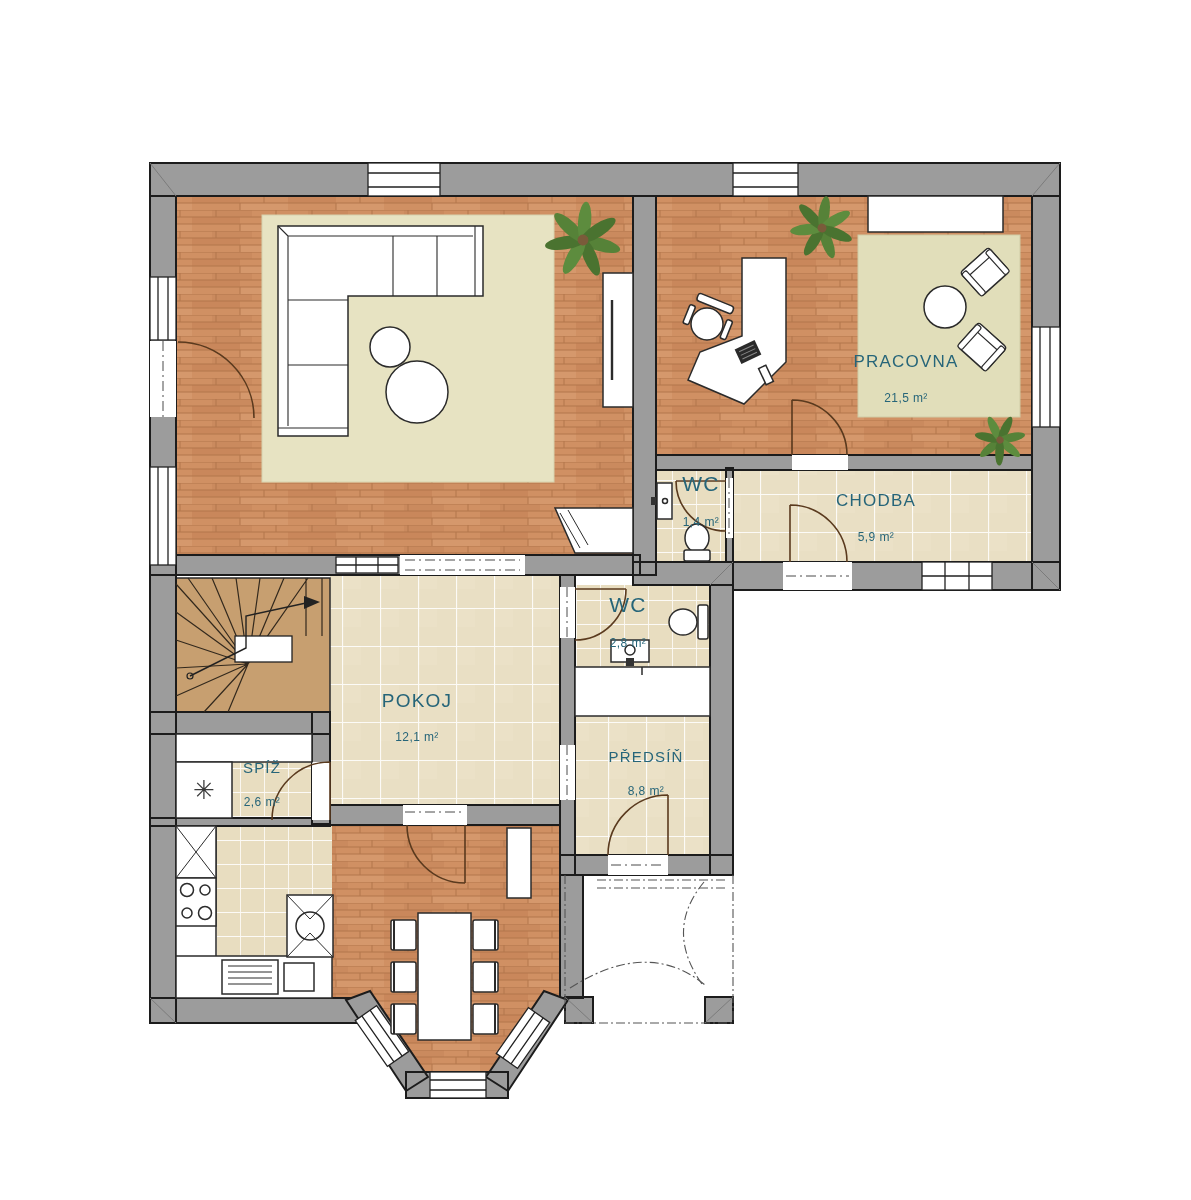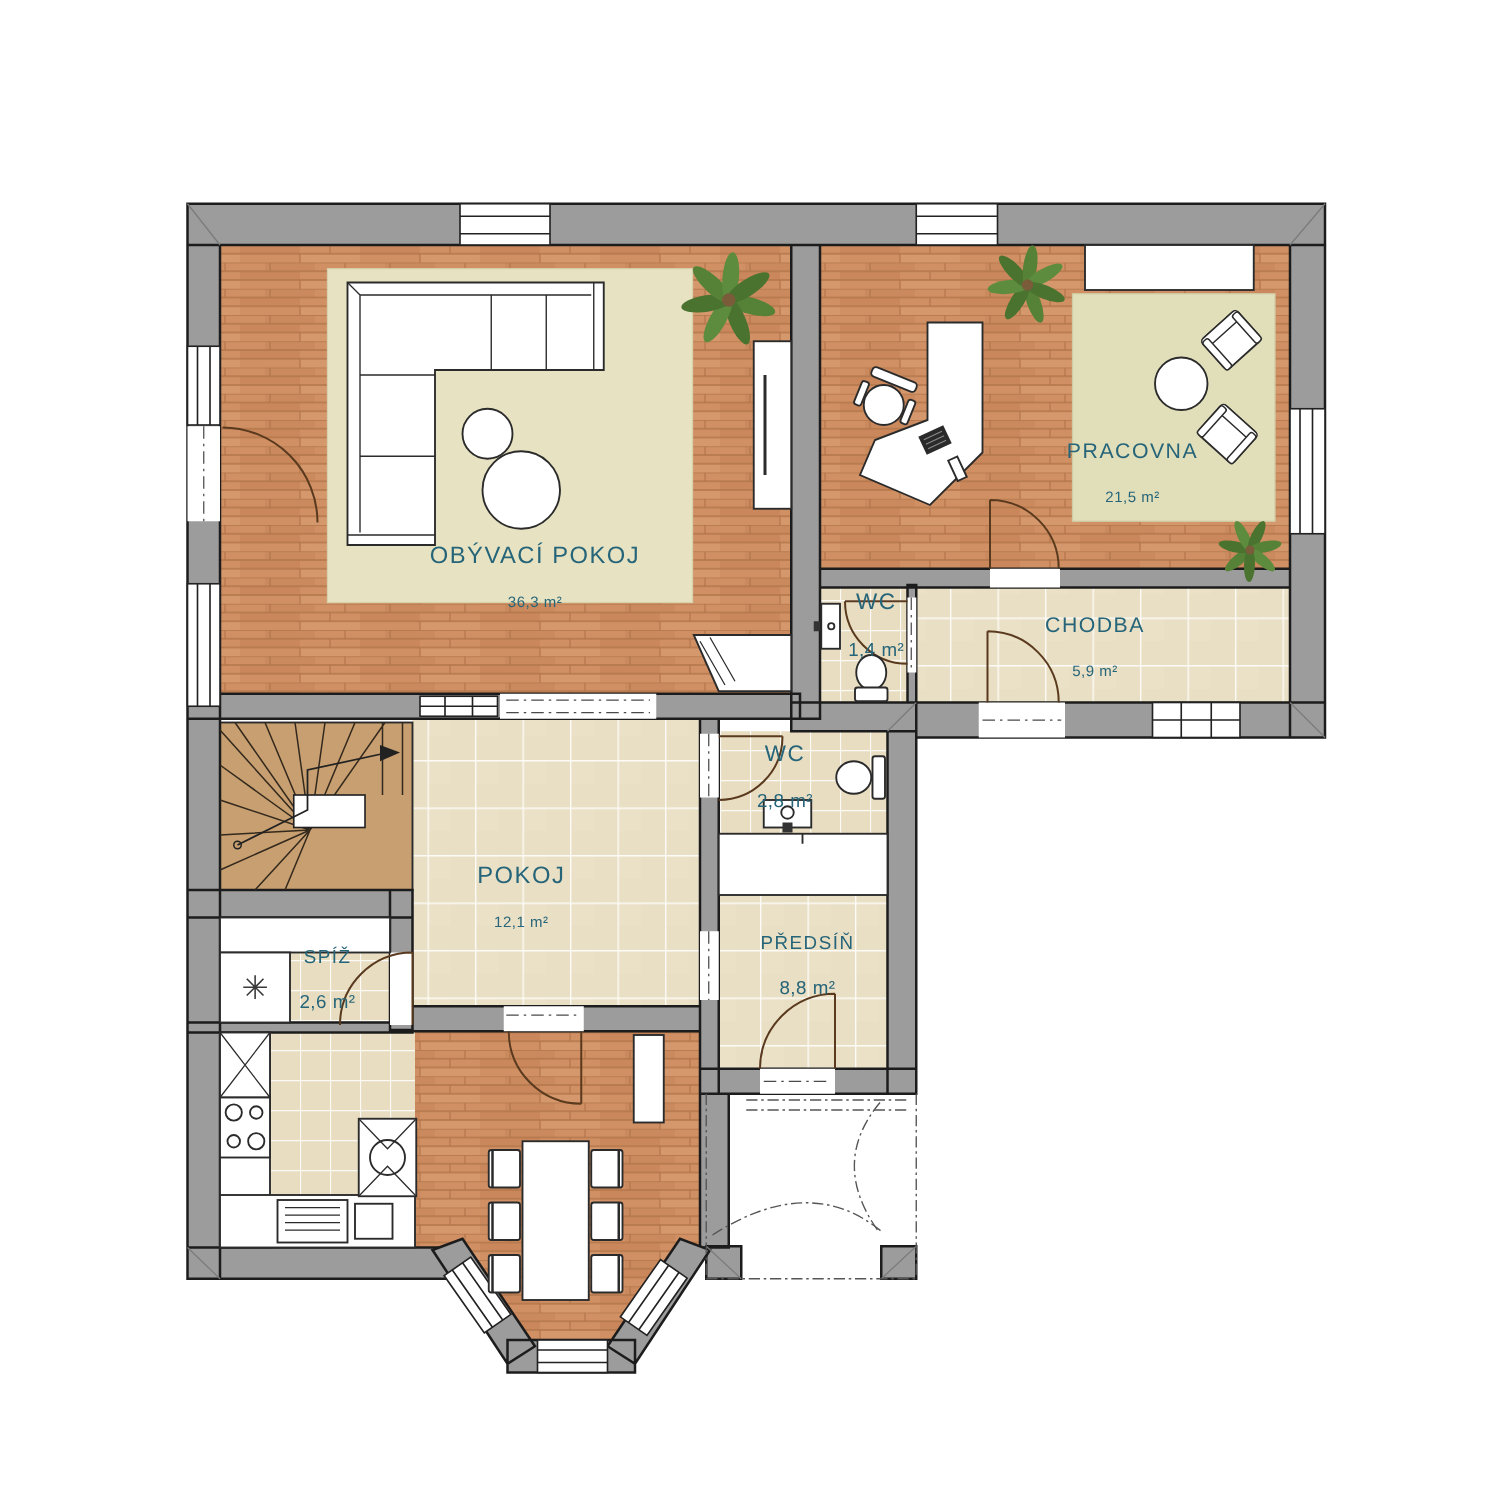--- a/index.html
+++ b/index.html
@@ -9,24 +9,24 @@
   }
   .plan svg{position:absolute;left:0;top:0;}
   .room-label{
     position:absolute;transform:translate(-50%,-50%);
     text-align:center;color:#266579;white-space:nowrap;letter-spacing:1.2px;
   }
   .room-label .rname{line-height:1.22;}
   .room-label .area{letter-spacing:.4px;margin-top:18px;}
   .lbl-lg .rname{font-size:19px;}
   .lbl-md .rname{font-size:17px;}
-  .lbl-wc .rname{font-size:18px;}
+  .lbl-wc .rname{font-size:21px;}
   .lbl-sm .rname{font-size:15px;}
   .lbl-lg .area,.lbl-md .area{font-size:12px;}
-  .lbl-wc .area,.lbl-sm .area{font-size:15px;}
+  .lbl-wc .area,.lbl-sm .area{font-size:12px;}
   .freezer-glyph{
     position:absolute;transform:translate(-50%,-50%);
     font-size:26px;color:#3a3a3a;line-height:1;
   }
 </style>
 </head>
 <body>
 
 <div class="plan">
 
@@ -312,24 +312,20 @@
   </g>
 
   <g stroke="#555555" stroke-width="1.1" fill="none" stroke-dasharray="9 3 2 3">
     <path d="M565,875 V1023 M733,875 V1023 M565,1023 H733"></path>
     <path d="M570,988 Q648,938 705,985"></path>
     <path d="M704,882 Q664,930 702,984"></path>
     <path d="M597,880 H727 M597,888 H727"></path>
   </g>
 </svg>
 
-<div class="room-label lbl-lg" style="left:428px;top:461px">
-  <div class="rname">OBÝVACÍ POKOJ</div>
-  <div class="area">36,3 m²</div>
-</div>
 
 <div class="room-label lbl-md" style="left:906px;top:378px">
   <div class="rname">PRACOVNA</div>
   <div class="area">21,5 m²</div>
 </div>
 
 <div class="room-label lbl-wc" style="left:701px;top:500px">
   <div class="rname">WC</div>
   <div class="area">1,4 m²</div>
 </div>

